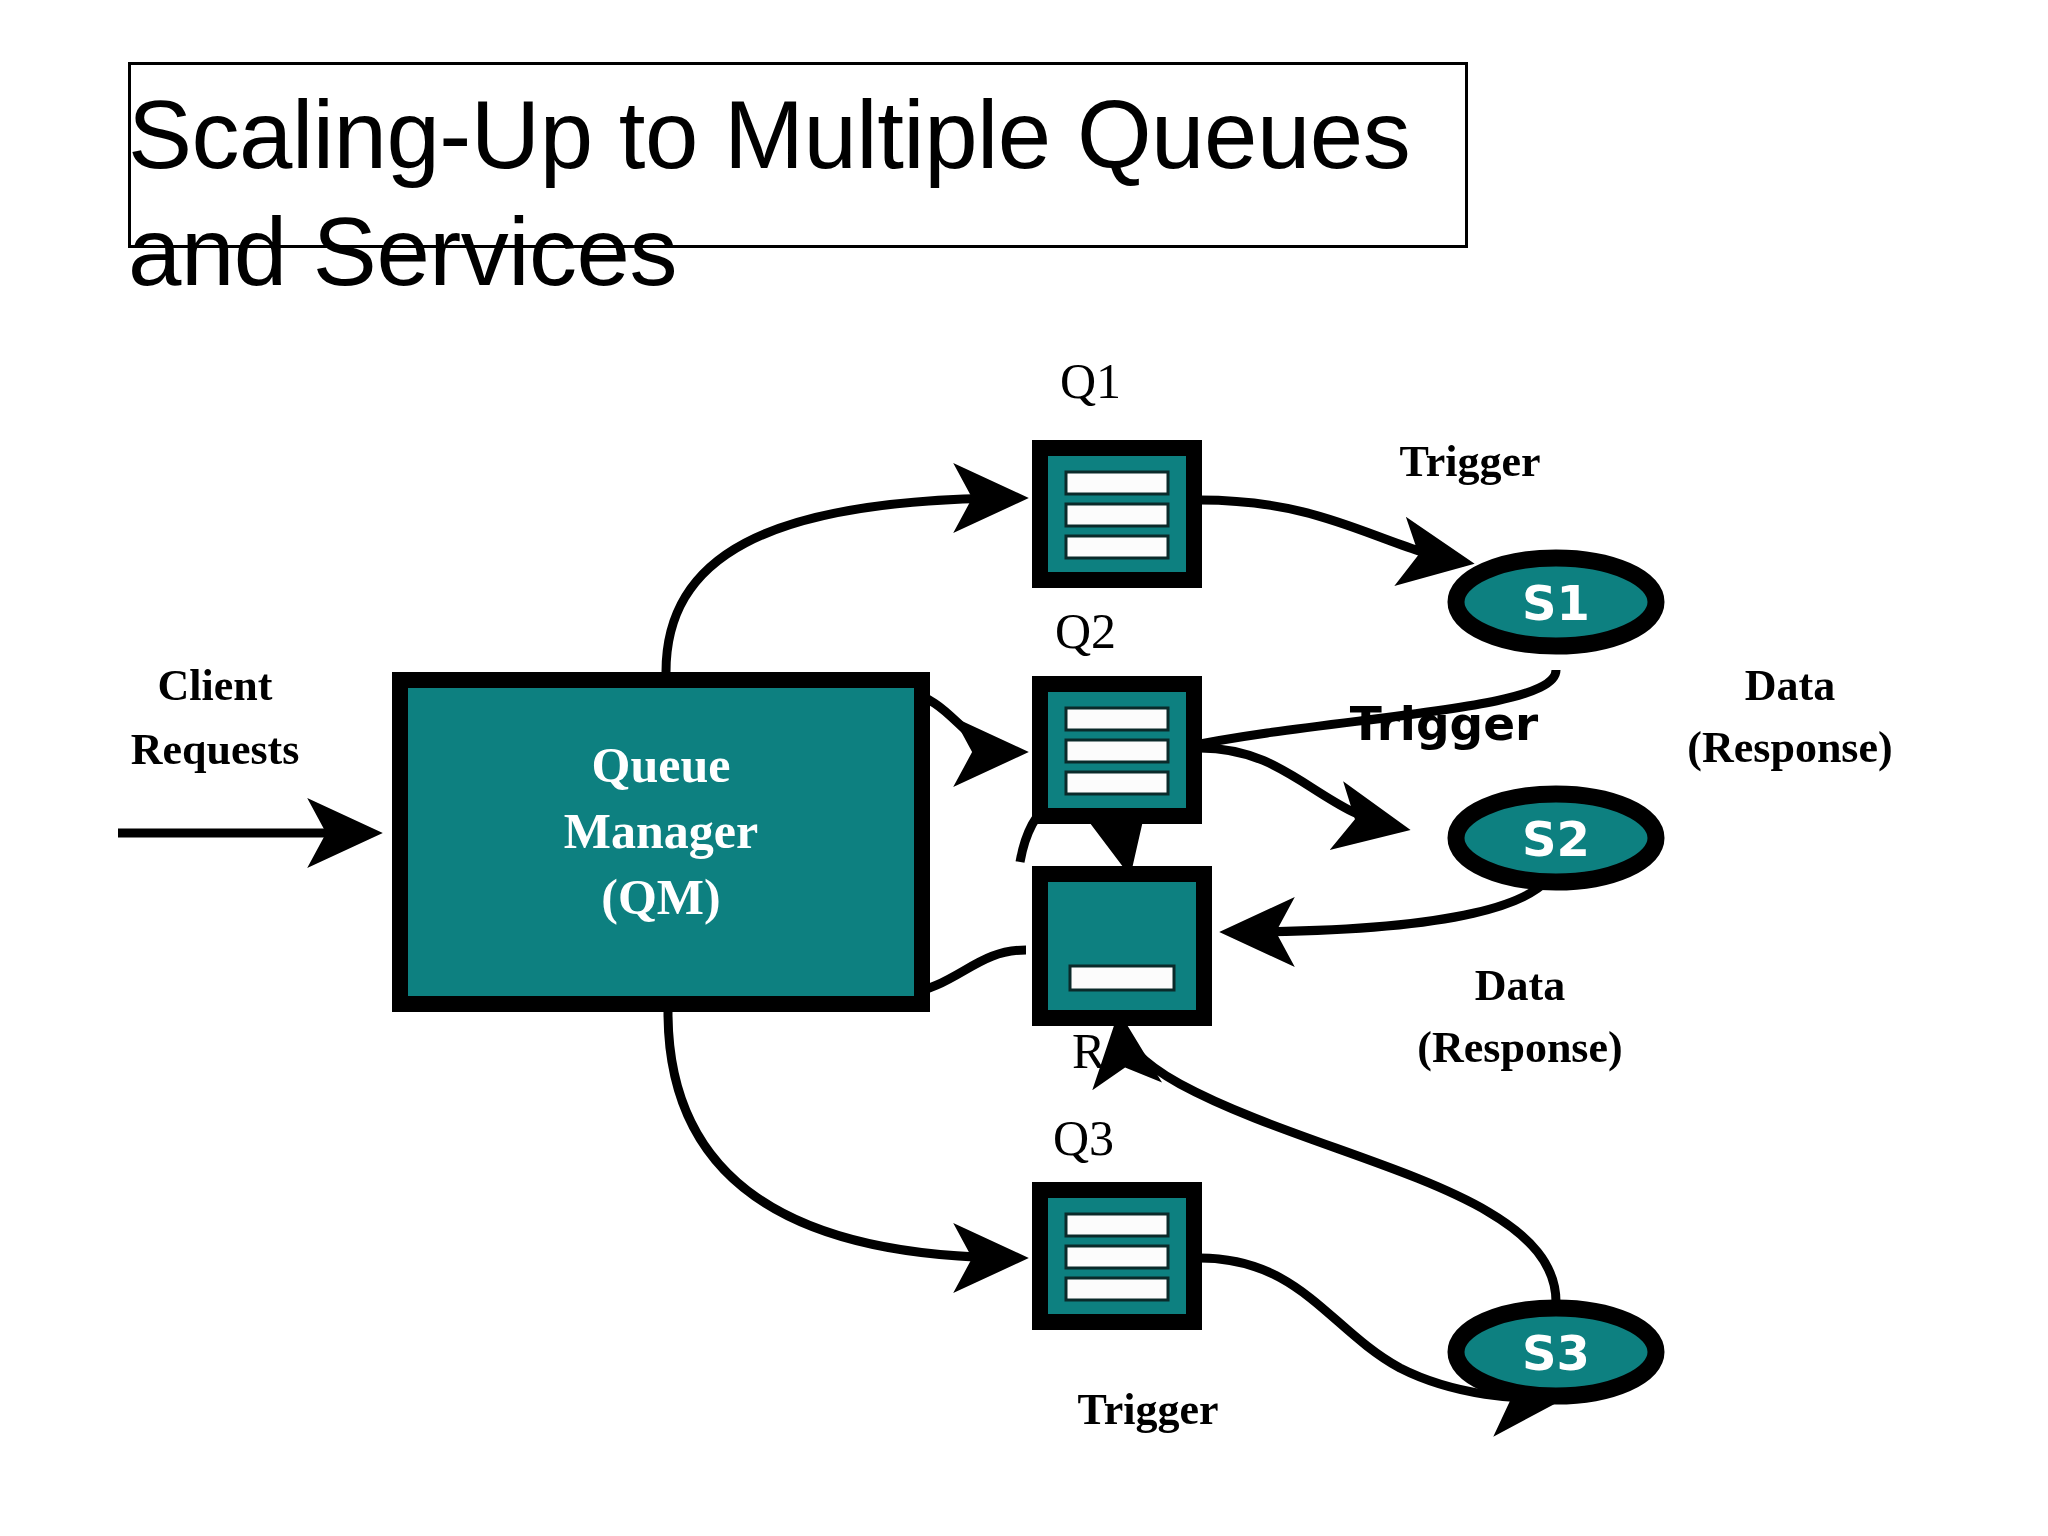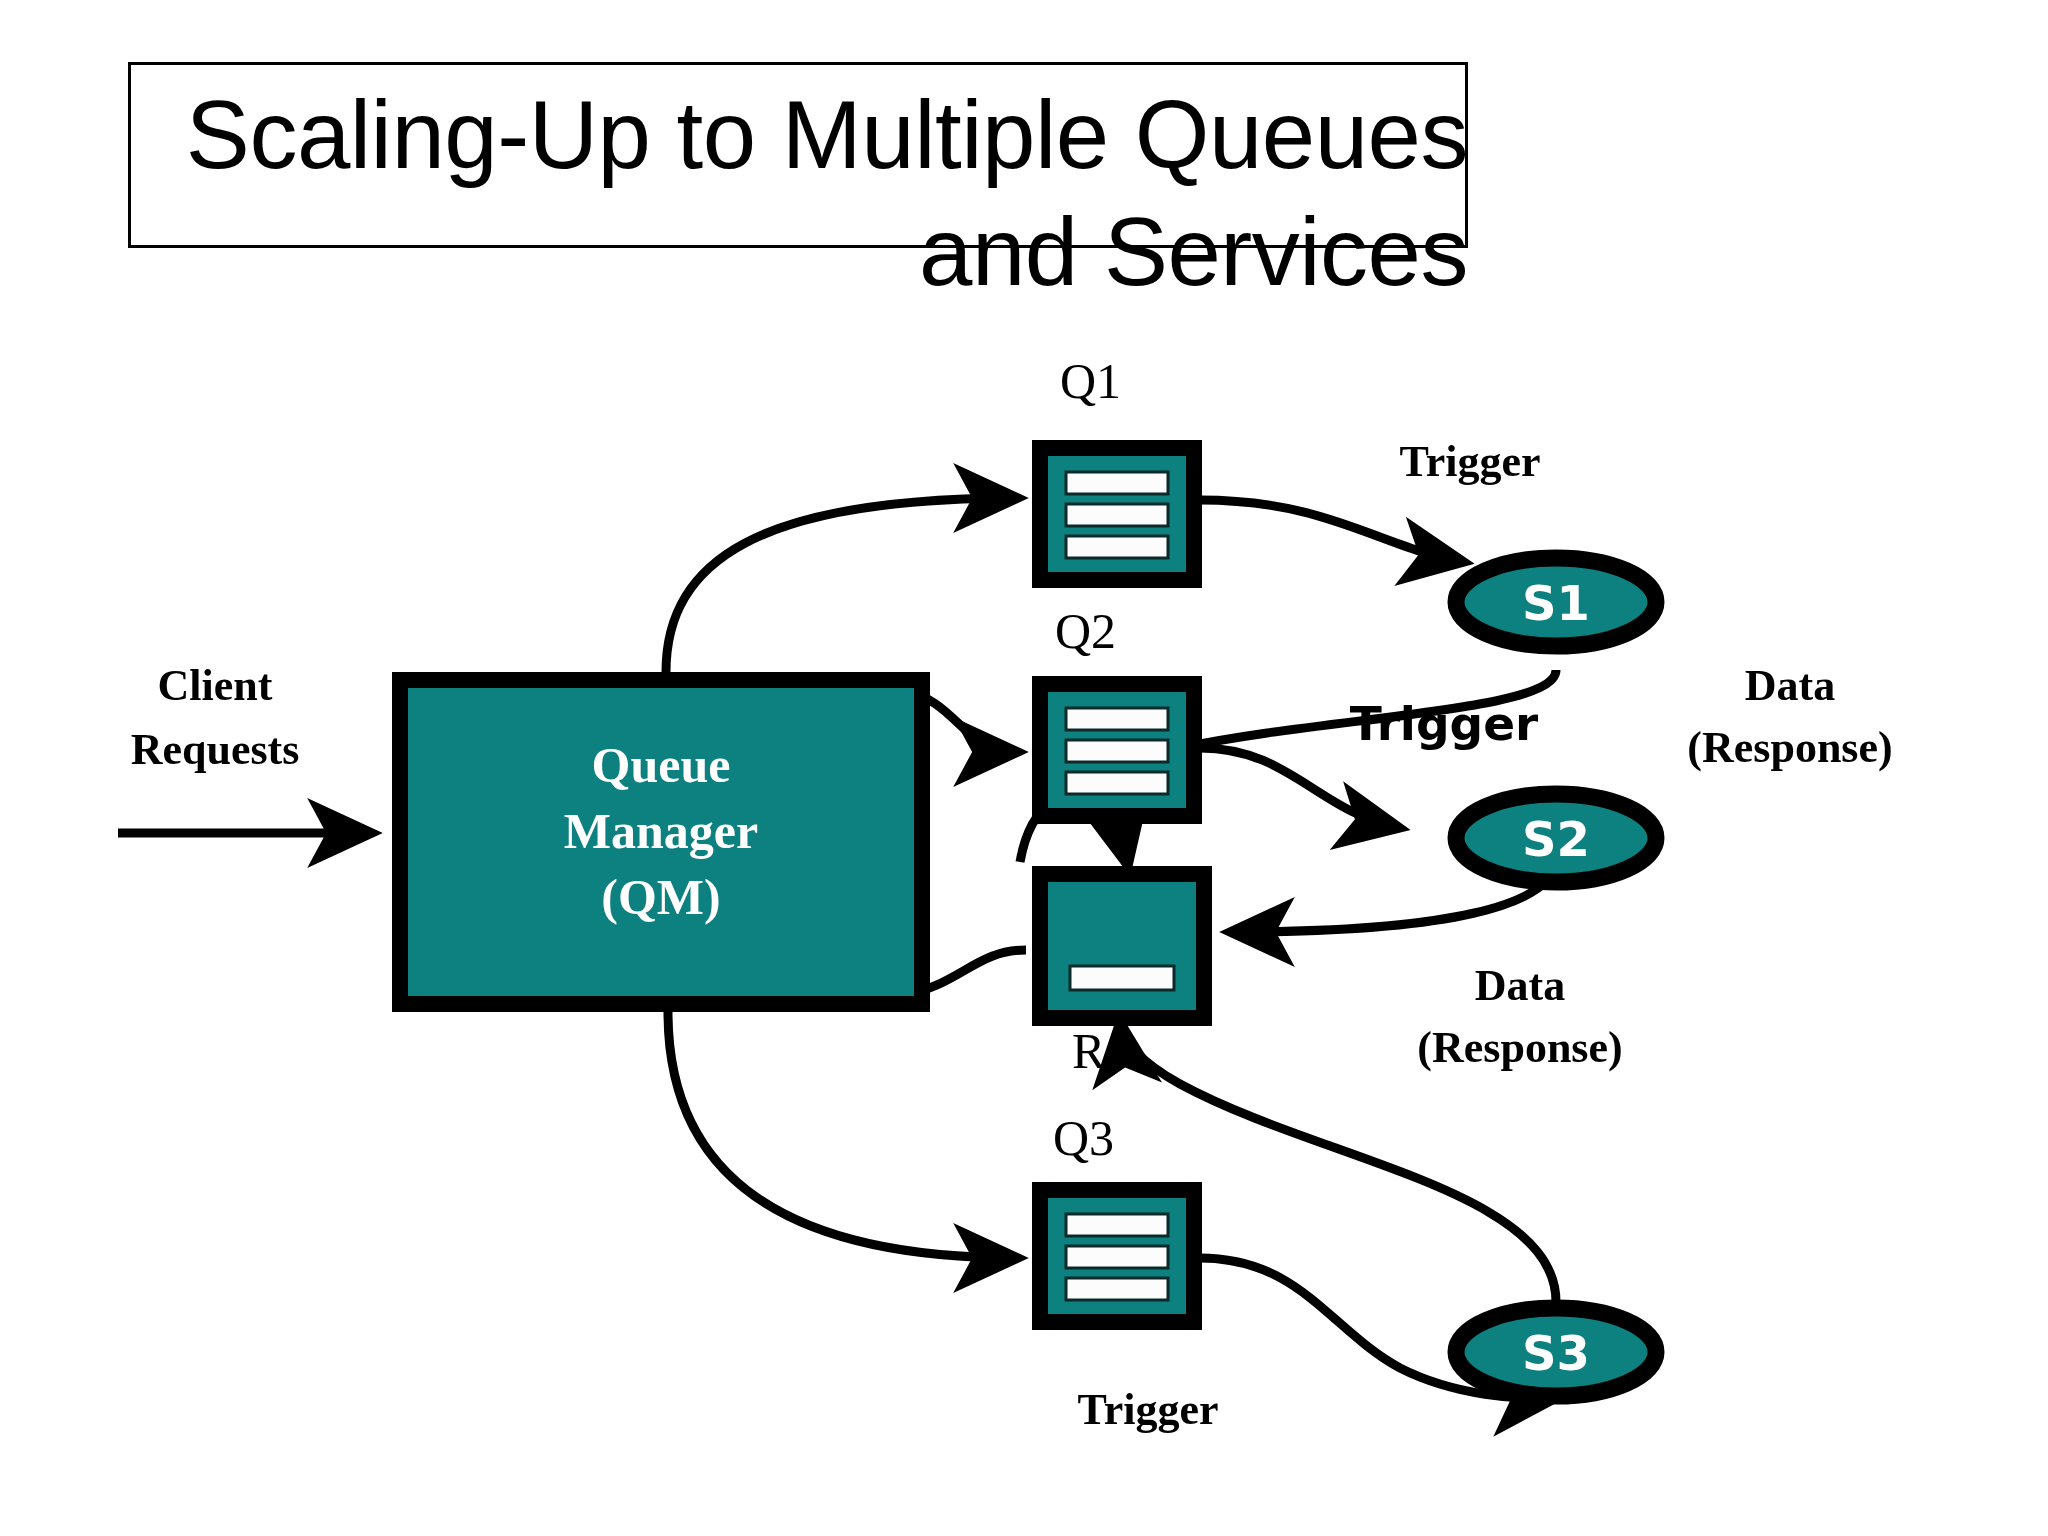--- a/index.html
+++ b/index.html
@@ -29,21 +29,21 @@
     height: 186px;
     border: 3px solid #000000;
     background: #ffffff;
     box-sizing: border-box;
   }
   #title-text {
     position: absolute;
     left: 128px;
     top: 76px;
     width: 1340px;
-    text-align: right;
+    text-align: left;
     font-family: "Liberation Sans", sans-serif;
     font-weight: 400;
     font-size: 96px;
     line-height: 1.22;
     color: #000000;
     letter-spacing: -0.5px;
     white-space: pre-line;
     pointer-events: none;
   }
 

